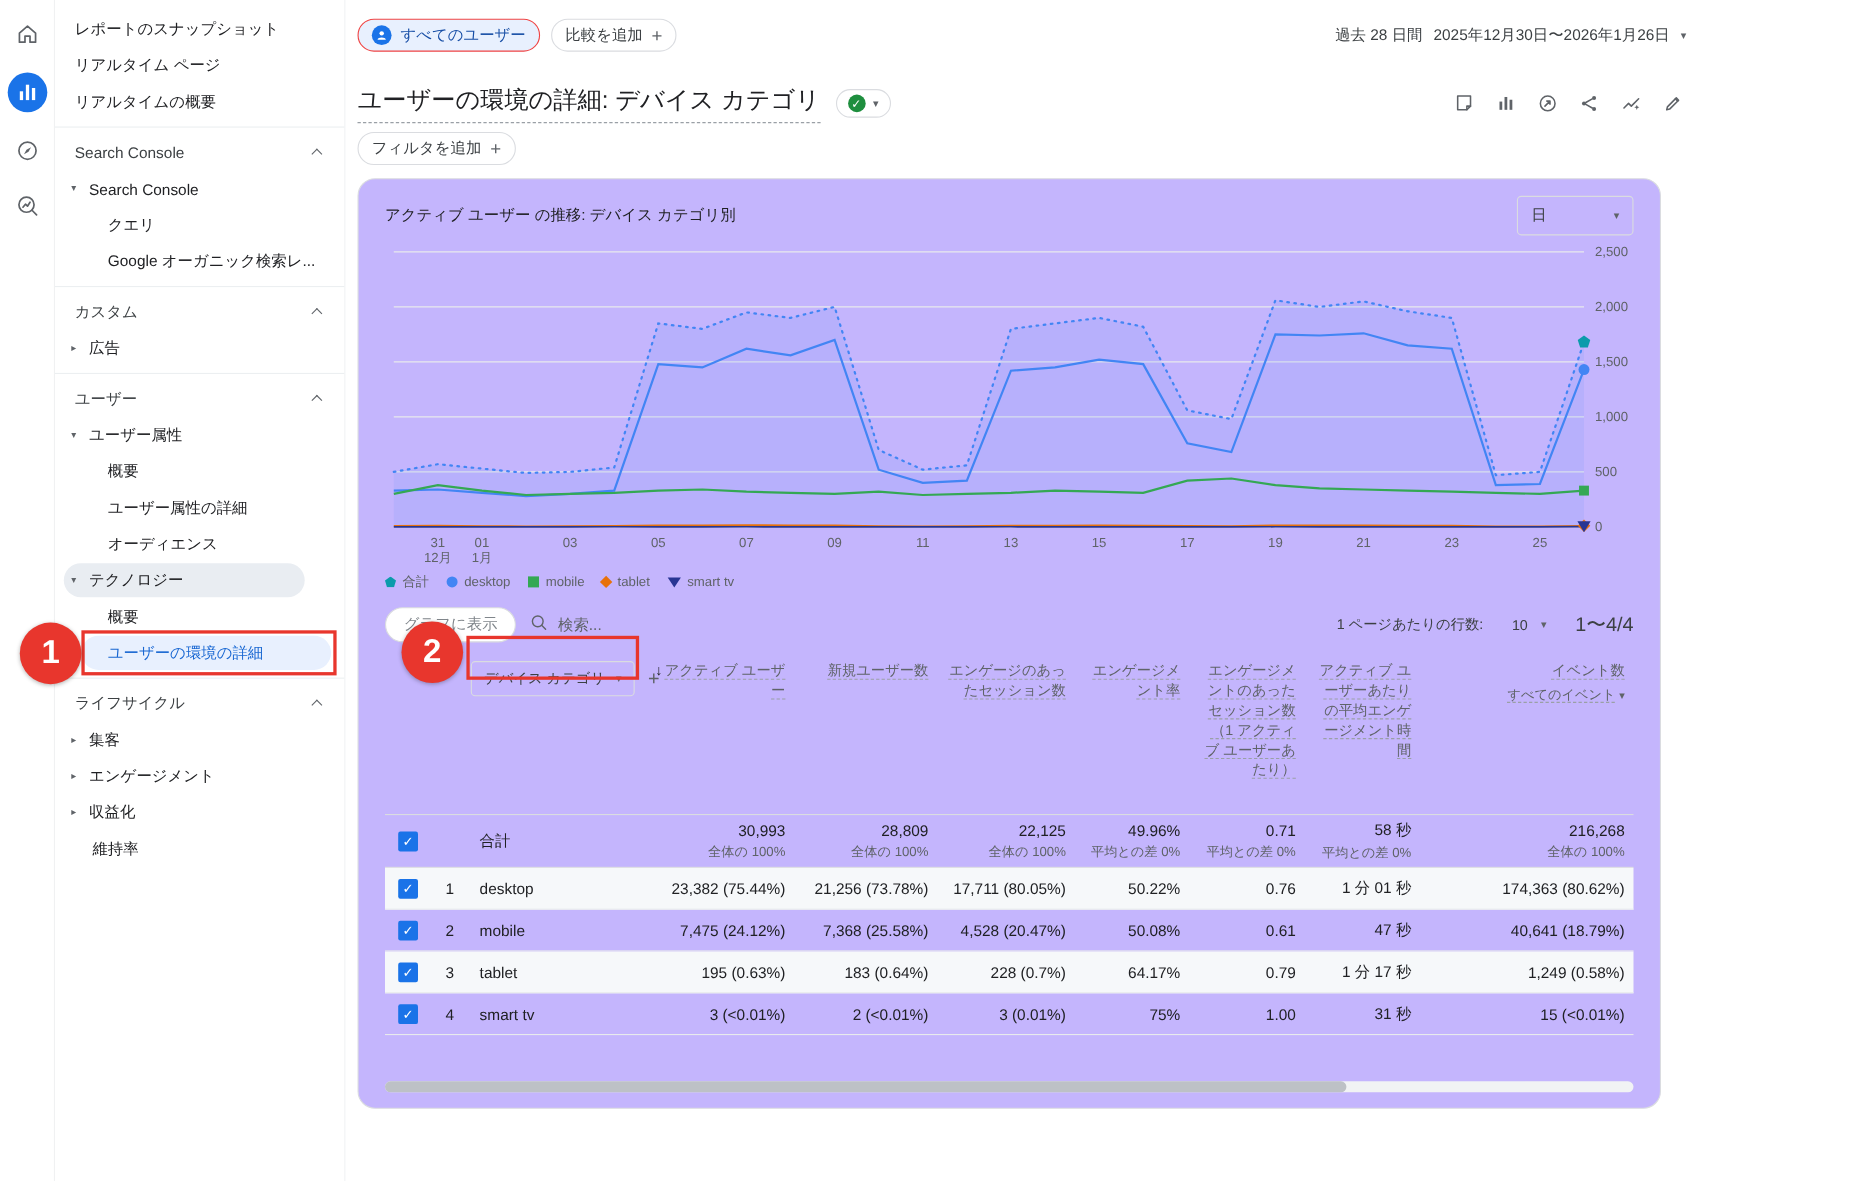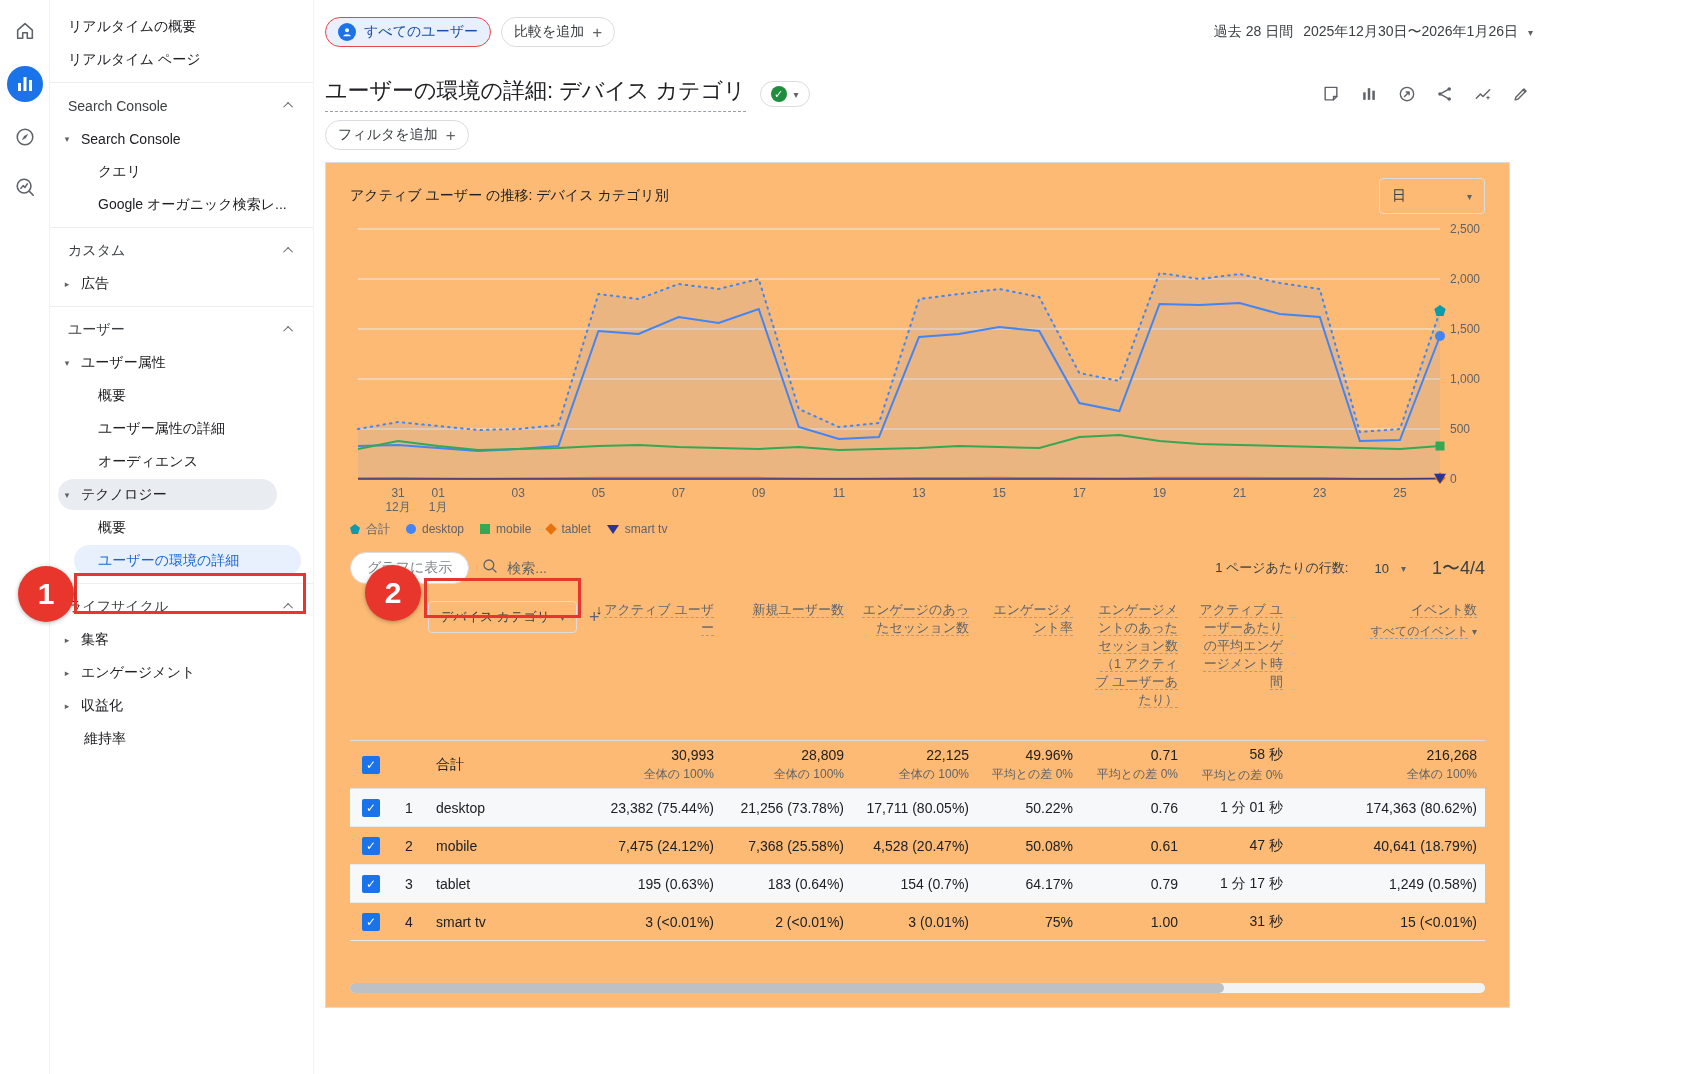--- a/index.html
+++ b/index.html
@@ -40,21 +40,21 @@
 .caret{font-size:10px;color:#5f6368}
 .title-row{display:flex;align-items:center;gap:14px;margin-top:28px;height:36px}
 h1{font-size:22px;font-weight:400;color:#202124;border-bottom:1px dashed #9aa0a6;padding-bottom:5px;white-space:nowrap}
 .badge{display:flex;align-items:center;gap:7px;border:1px solid #dadce0;border-radius:14px;height:26px;padding:0 10px;cursor:pointer;background:#fff}
 .badge-check{width:16px;height:16px;border-radius:50%;background:#1e8e3e;color:#fff;font-size:11px;display:flex;align-items:center;justify-content:center}
 .actions{margin-left:auto;display:flex;gap:13px}
 .action-btn{width:25px;height:25px;display:flex;align-items:center;justify-content:center;color:#5f6368;cursor:pointer}
 .filter-row{margin-top:8px;height:30px;display:flex}
 
 
-.card{margin-top:12px;width:1185px;height:846px;border:1px solid #dadce0;border-radius:0;background:#fdba74;position:relative;padding:0 24px}
+.card{margin-top:12px;width:1185px;height:846px;border:1px solid #dadce0;border-radius:16px;background:#c4b5fd;position:relative;padding:0 24px}
 .chart-head{display:flex;justify-content:space-between;align-items:center;height:56px;padding-top:10px}
 .chart-title{font-size:14px;color:#202124}
 .granularity{display:flex;align-items:center;justify-content:space-between;width:106px;height:36px;border:1px solid #dadce0;border-radius:4px;padding:0 12px;font-size:14px;color:#3c4043;cursor:pointer}
 #chart-svg{display:block;width:1137px;height:296px}
 .legend{display:flex;gap:16px;align-items:center;height:28px;font-size:12px;color:#5f6368}
 .lg{display:flex;align-items:center;gap:6px}
 .mk{width:10px;height:10px;display:inline-block;flex:none}
 .mk-pentagon{background:#0b9bab;clip-path:polygon(50% 0,100% 38%,81% 100%,19% 100%,0 38%)}
 .mk-circle{background:#4285f4;border-radius:50%}
 .mk-square{background:#34a853}
@@ -134,24 +134,27 @@
     <svg width="22" height="22" viewBox="0 0 24 24">
         <circle class="ic" cx="11" cy="11" r="7.5"></circle>
         <path class="ic" d="M16.5 16.5 L21 21"></path>
         <path class="ic" d="M7.5 13.5 L10 10.5 L12 12.5 L14.5 8.5"></path>
       </svg>
   </div>
 </nav>
 
 <aside class="sidebar">
   <div class="sb-item sb-top">
-      <span>リアルタイムの概要</span>
+      <span>レポートのスナップショット</span>
     </div>
   <div class="sb-item sb-top">
       <span>リアルタイム ページ</span>
+    </div>
+  <div class="sb-item sb-top">
+      <span>リアルタイムの概要</span>
     </div>
   <div class="sb-divider"></div>
   <div class="sb-section">
       <span>Search Console</span>
       <span class="chev-up"></span>
     </div>
   <div class="sb-item sb-exp">
       <span class="tri">▾</span>
       <span>Search Console</span>
     </div>
@@ -484,21 +487,21 @@
       <div class="td">40,641 (18.79%)</div>
     </div>
     <div class="trow data alt">
       <div class="td cb-cell">
           <div class="cb"></div>
         </div>
       <div class="td idx">3</div>
       <div class="td name">tablet</div>
       <div class="td">195 (0.63%)</div>
       <div class="td">183 (0.64%)</div>
-      <div class="td">154 (0.7%)</div>
+      <div class="td">228 (0.7%)</div>
       <div class="td">64.17%</div>
       <div class="td">0.79</div>
       <div class="td">1 分 17 秒</div>
       <div class="td">1,249 (0.58%)</div>
     </div>
     <div class="trow data">
       <div class="td cb-cell">
           <div class="cb"></div>
         </div>
       <div class="td idx">4</div>

